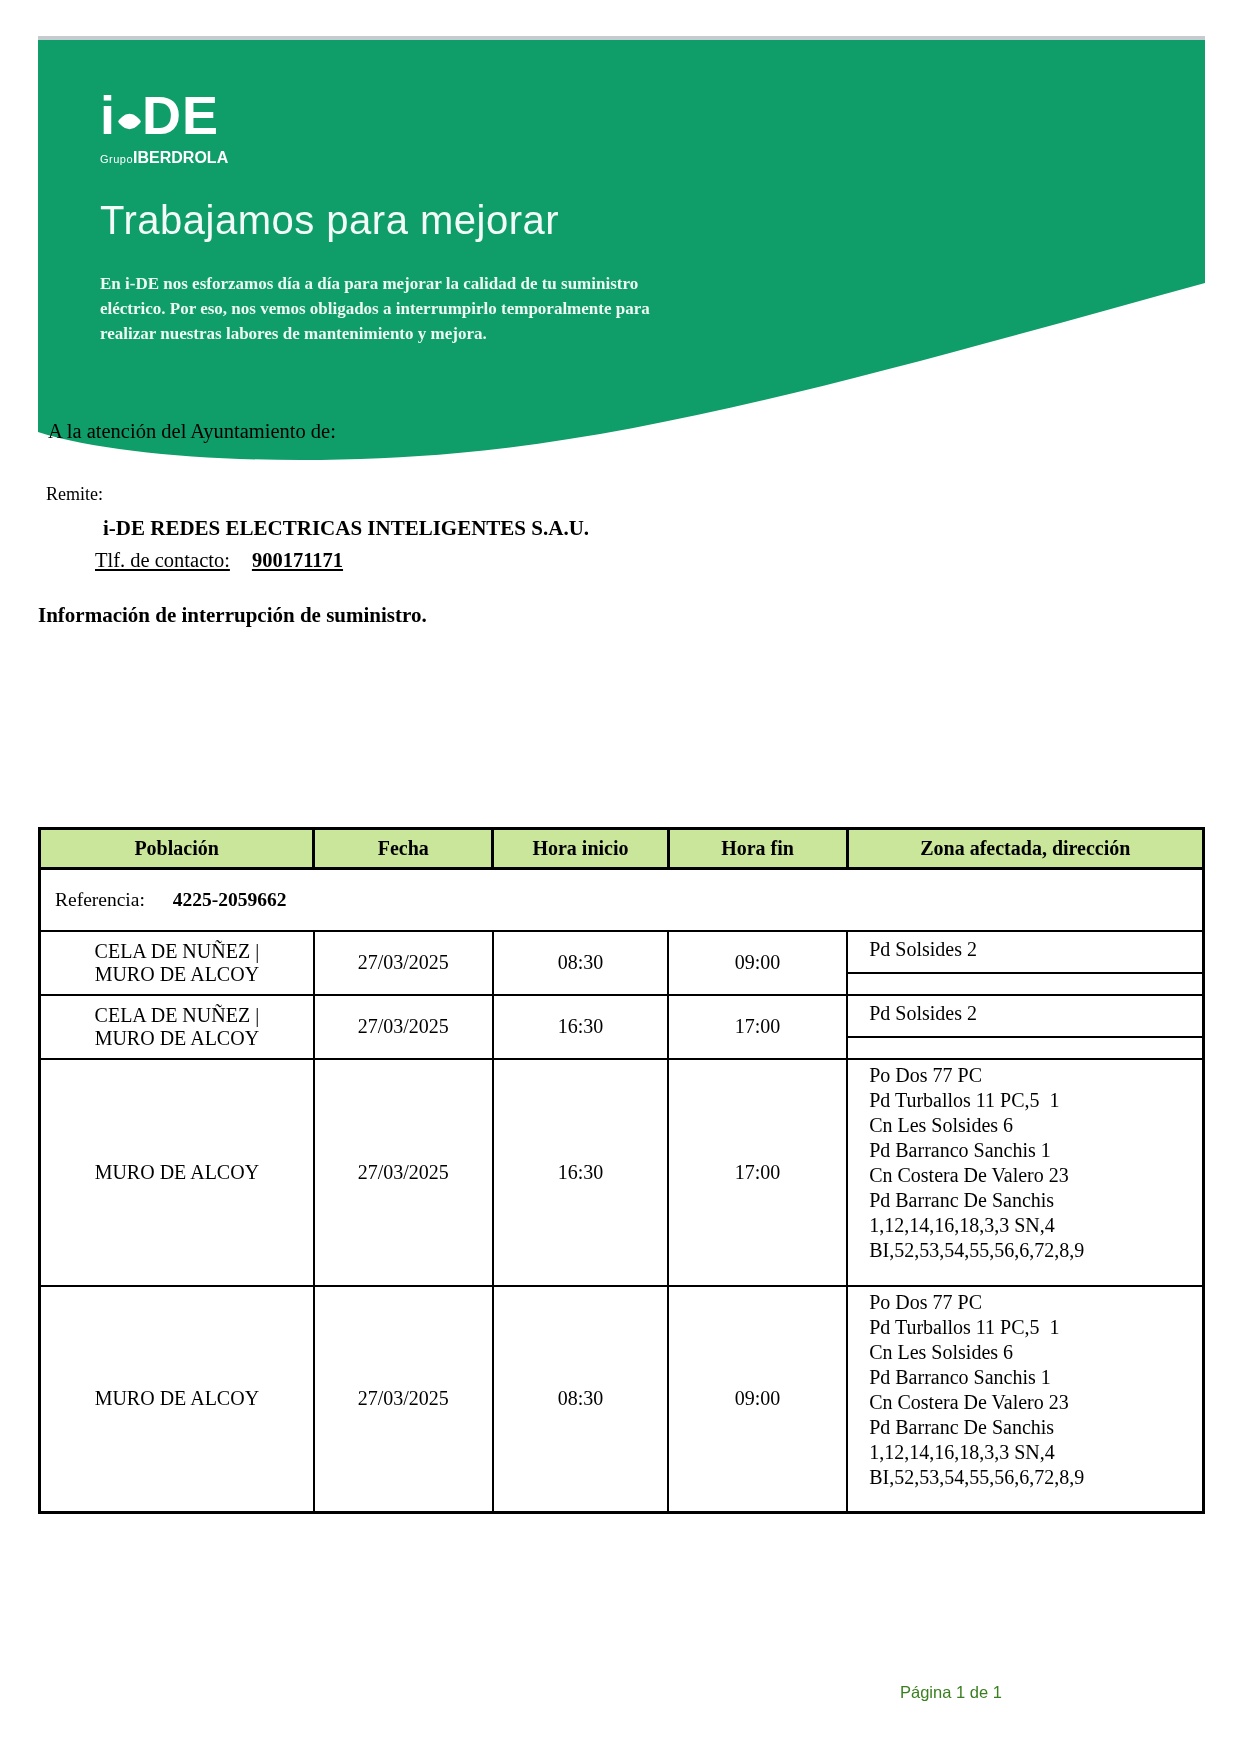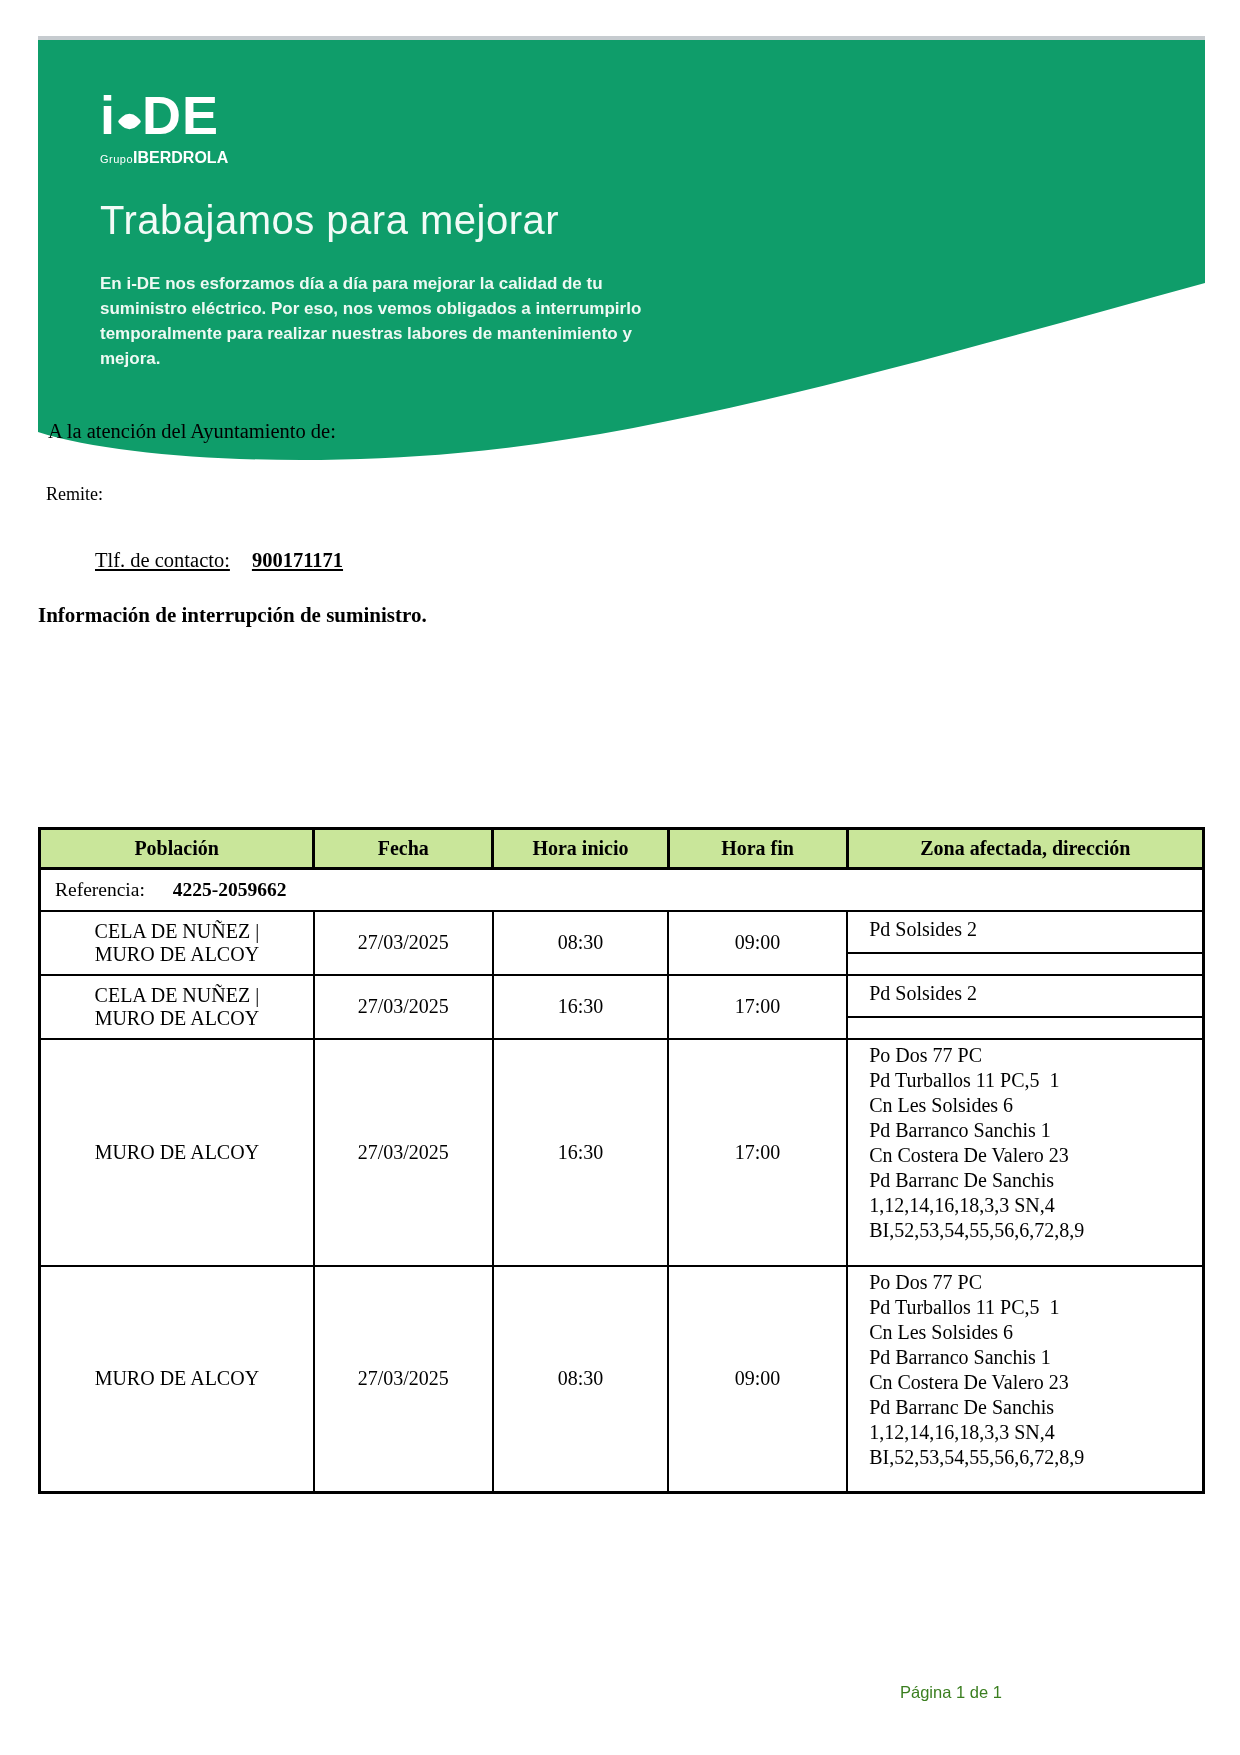--- a/index.html
+++ b/index.html
@@ -73,20 +73,21 @@
     letter-spacing:.5px;
     color:#f2fbf7;
   }
   .banner-desc{
     margin-top:28px;
     width:592px;
     font-size:17px;
     font-weight:700;
     line-height:25px;
     color:#eef9f3;
+    font-family:Liberation Serif, serif;
   }
   
   .abs{position:absolute;}
   .attention-label{left:48px;top:420px;font-size:20.5px;}
   .attention-value{left:95px;top:451px;font-size:21px;font-weight:bold;white-space:pre-wrap;}
   .sender-label{left:46px;top:484px;font-size:18px;}
   .sender-value{left:103px;top:516px;font-size:21px;font-weight:bold;}
   .phone-row{left:95px;top:549px;font-size:20.5px;text-decoration:underline;}
   .phone-value{font-weight:bold;margin-left:22px;}
   .section-heading{left:38px;top:603px;font-size:21px;font-weight:bold;}
@@ -109,21 +110,21 @@
   }
   tr.head-row{height:40px;}
   tr.head-row th{
     background:var(--header-bg);
     border:3px solid #000;
     font-weight:bold;
     font-size:20px;
     text-align:center;
     padding:3px 4px;
   }
-  tr.ref-row{height:42px;}
+  tr.ref-row{height:62px;}
   tr.ref-row td{
     padding:4px 14px;
     font-size:19.5px;
     text-align:left;
     vertical-align:middle;
   }
   .ref-value{font-weight:bold;margin-left:28px;}
   td.c-pob{
     text-align:center;
     vertical-align:middle;
@@ -180,20 +181,21 @@
           <span>Grupo</span><span class="iberdrola">IBERDROLA</span>
         </div>
       </div>
       <div class="tagline">Trabajamos para mejorar</div>
       <div class="banner-desc">En i-DE nos esforzamos día a día para mejorar la calidad de tu suministro eléctrico. Por eso, nos vemos obligados a interrumpirlo temporalmente para realizar nuestras labores de mantenimiento y mejora.</div>
     </div>
   </div>
 
   <div class="abs attention-label">A la atención del Ayuntamiento de:</div>
   <div class="abs sender-label">Remite:</div>
+  <div class="abs sender-value">i-DE REDES ELECTRICAS INTELIGENTES S.A.U.</div>
   <div class="abs phone-row">
     <span>Tlf. de contacto:</span><span class="phone-value">900171171</span>
   </div>
 
   <div class="abs section-heading">Información de interrupción de suministro.</div>
 
   <div class="abs table-wrap">
     <table class="interruptions">
       <colgroup>
         <col style="width:274px">

